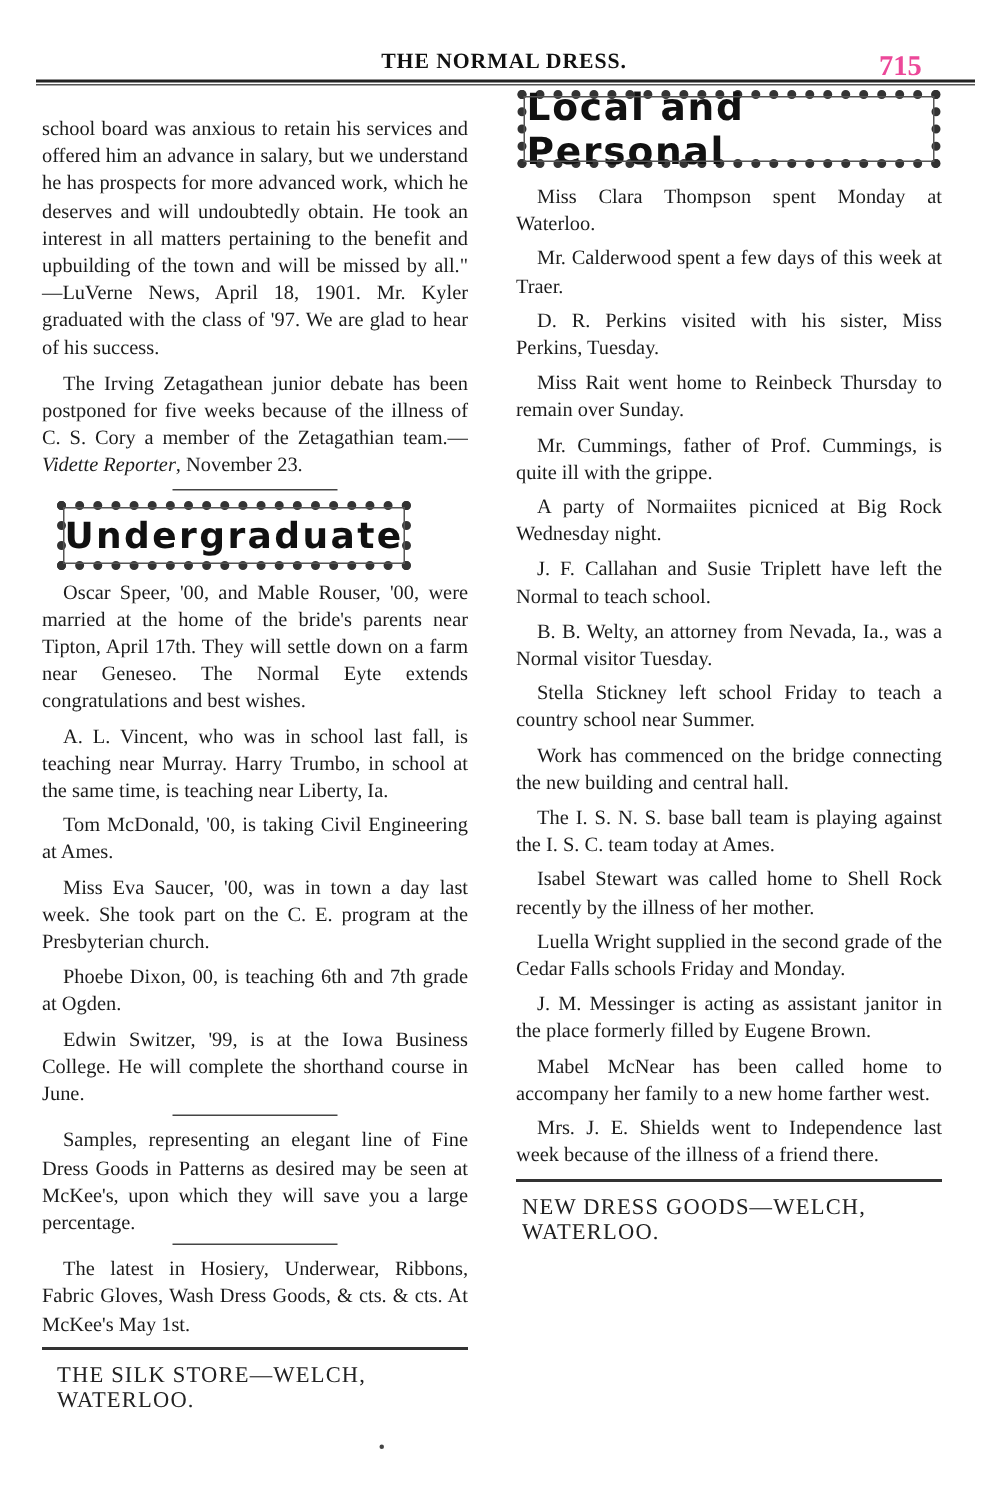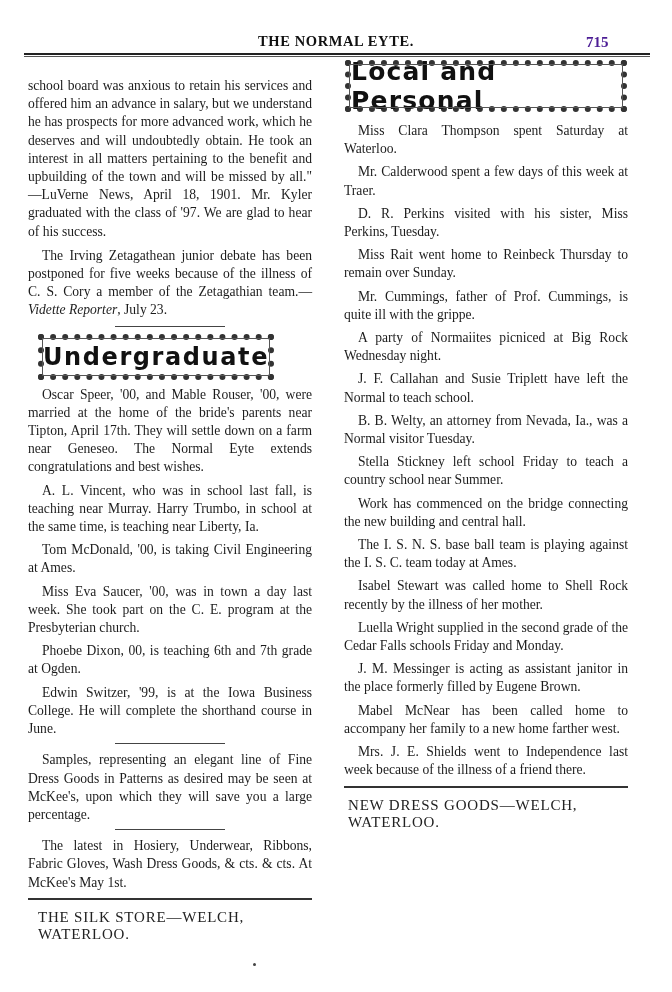--- a/index.html
+++ b/index.html
@@ -8,21 +8,21 @@
       font-family:"Liberation Serif", "DejaVu Serif", serif; color:#1c1c1c;
     }
     .running-head {
       position:absolute; top:33px; left:0; width:672px; height:18px;
     }
     .running-head .title {
       position:absolute; left:0; width:672px; top:0; text-align:center;
       font-family:"Liberation Serif", serif; font-weight:bold; font-size:14.5px; letter-spacing:0.6px; color:#111;
     }
     .running-head .pageno {
-      position:absolute; left:586px; top:1px; font-size:15px; font-weight:bold; color:#4c1d95;
+      position:absolute; left:586px; top:1px; font-size:19px; font-weight:bold; color:#ec4899;
     }
     .top-rule {
       position:absolute; top:53px; left:24px; width:626px; height:0;
       border-top:2px solid #222; border-bottom:1px solid #555;
       padding-top:1px;
     }
     .col { position:absolute; top:77px; width:284px; }
     .col.left { left:28px; }
     .col.right { left:344px; top:60px; }
     .para {
@@ -56,28 +56,28 @@
       font-family:"Liberation Serif", serif;
     }
     .right .footer-line { padding-left:4px; }
     .dot-mark { position:absolute; left:253px; top:963px; width:3px; height:3px; background:#444; border-radius:50%; }
     em { font-style:italic; }
   </style>
 </head>
 <body>
 
 <div class="running-head">
-  <div class="title">THE NORMAL EYTE.</div>
+  <div class="title">THE NORMAL DRESS.</div>
   <div class="pageno">715</div>
 </div>
 <div class="top-rule"></div>
 
 <div class="col left">
   <p class="para cont">school board was anxious to retain his services and offered him an advance in salary, but we understand he has prospects for more advanced work, which he deserves and will undoubtedly obtain. He took an interest in all matters pertaining to the benefit and upbuilding of the town and will be missed by all." —LuVerne News, April 18, 1901. Mr. Kyler graduated with the class of '97. We are glad to hear of his success.</p>
-  <p class="para"><span>The Irving Zetagathean junior debate has been postponed for five weeks because of the illness of C. S. Cory a member of the Zetagathian team.—</span><em>Vidette Reporter</em><span>, July 23.</span></p>
+  <p class="para"><span>The Irving Zetagathean junior debate has been postponed for five weeks because of the illness of C. S. Cory a member of the Zetagathian team.—</span><em>Vidette Reporter</em><span>, November 23.</span></p>
   <div class="short-rule"></div>
   <div class="banner undergrad">
     <div class="banner-inner"></div>
     <span class="banner-text">Undergraduate</span>
   </div>
   <p class="para tight">Oscar Speer, '00, and Mable Rouser, '00, were married at the home of the bride's parents near Tipton, April 17th. They will settle down on a farm near Geneseo. The Normal Eyte extends congratulations and best wishes.</p>
   <p class="para tight">A. L. Vincent, who was in school last fall, is teaching near Murray. Harry Trumbo, in school at the same time, is teaching near Liberty, Ia.</p>
   <p class="para tight">Tom McDonald, '00, is taking Civil Engineering at Ames.</p>
   <p class="para tight">Miss Eva Saucer, '00, was in town a day last week. She took part on the C. E. program at the Presbyterian church.</p>
   <p class="para tight">Phoebe Dixon, 00, is teaching 6th and 7th grade at Ogden.</p>
@@ -88,21 +88,21 @@
   <p class="para tight">The latest in Hosiery, Underwear, Ribbons, Fabric Gloves, Wash Dress Goods, &amp; cts. &amp; cts. At McKee's May 1st.</p>
   <div class="footer-rule"></div>
   <div class="footer-line">THE SILK STORE—WELCH, WATERLOO.</div>
 </div>
 
 <div class="col right">
   <div class="banner local">
     <div class="banner-inner"></div>
     <span class="banner-text">Local and Personal</span>
   </div>
-  <p class="para tight">Miss Clara Thompson spent Saturday at Waterloo.</p>
+  <p class="para tight">Miss Clara Thompson spent Monday at Waterloo.</p>
   <p class="para tight">Mr. Calderwood spent a few days of this week at Traer.</p>
   <p class="para tight">D. R. Perkins visited with his sister, Miss Perkins, Tuesday.</p>
   <p class="para tight">Miss Rait went home to Reinbeck Thursday to remain over Sunday.</p>
   <p class="para tight">Mr. Cummings, father of Prof. Cummings, is quite ill with the grippe.</p>
   <p class="para tight">A party of Normaiites picniced at Big Rock Wednesday night.</p>
   <p class="para tight">J. F. Callahan and Susie Triplett have left the Normal to teach school.</p>
   <p class="para tight">B. B. Welty, an attorney from Nevada, Ia., was a Normal visitor Tuesday.</p>
   <p class="para tight">Stella Stickney left school Friday to teach a country school near Summer.</p>
   <p class="para tight">Work has commenced on the bridge connecting the new building and central hall.</p>
   <p class="para tight">The I. S. N. S. base ball team is playing against the I. S. C. team today at Ames.</p>

